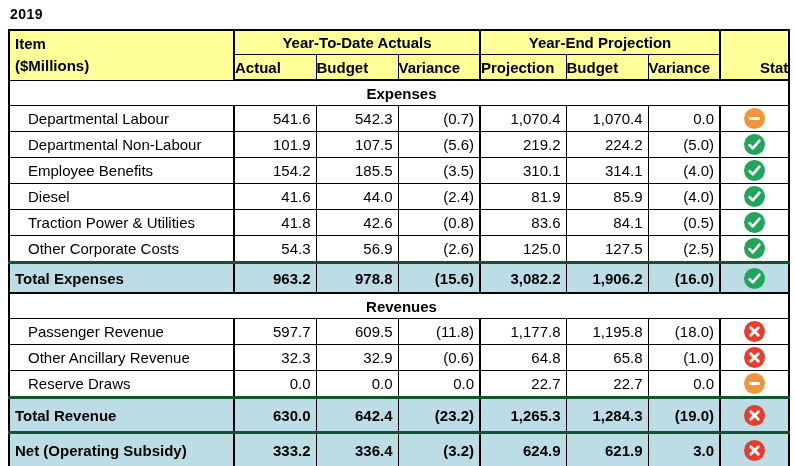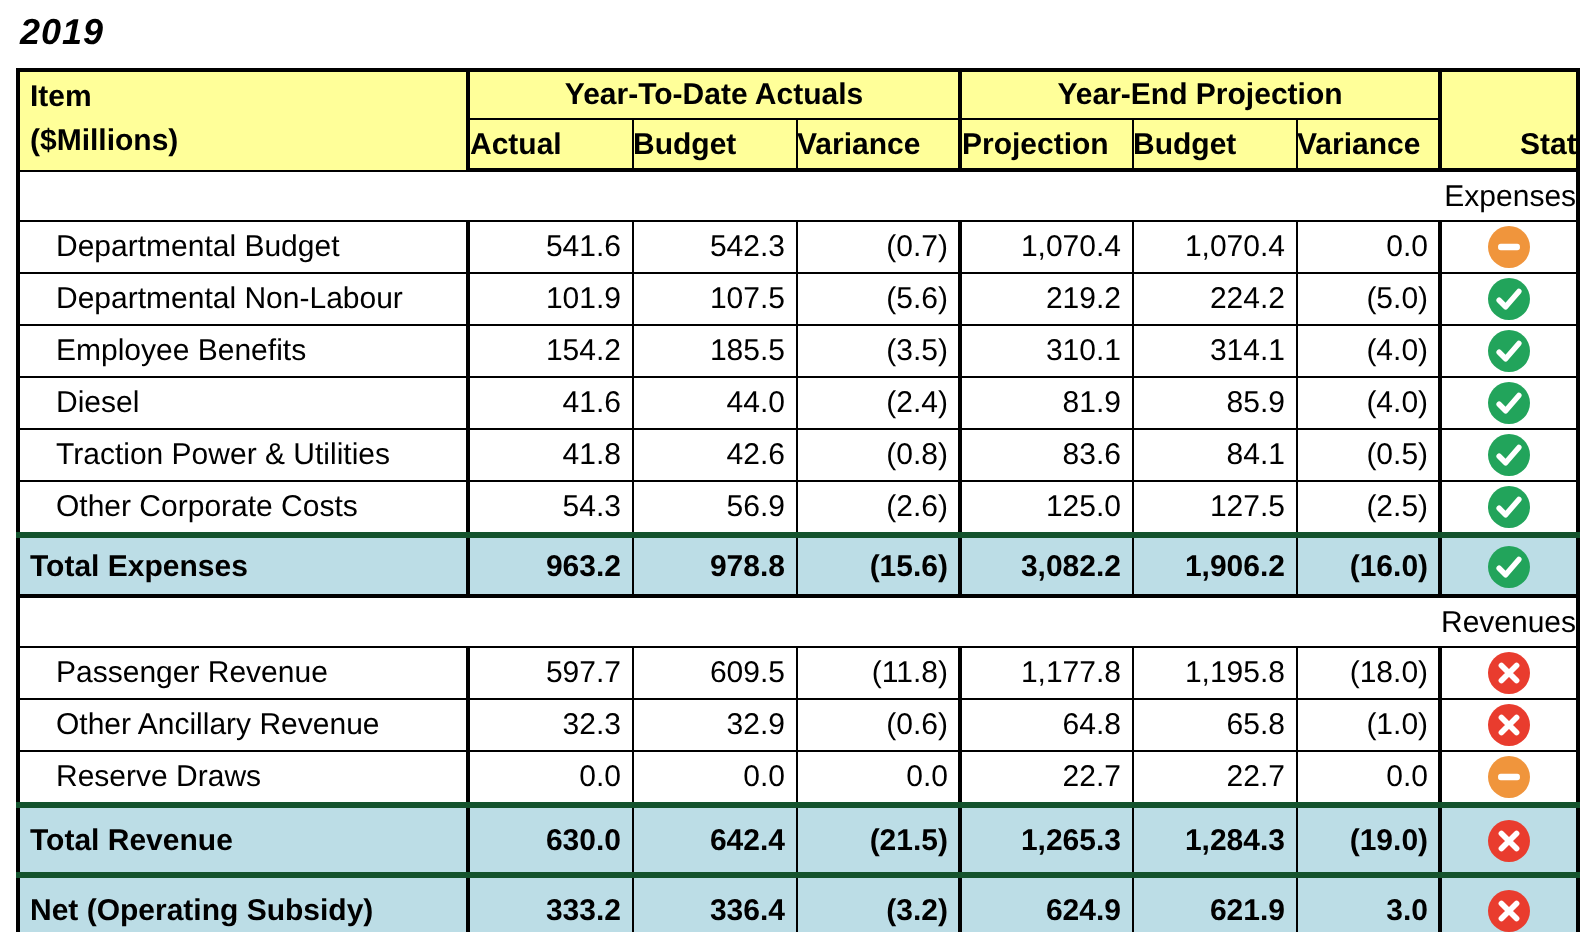--- a/index.html
+++ b/index.html
@@ -11,23 +11,22 @@
     font-family: "Liberation Sans", "DejaVu Sans", sans-serif;
     color: #000;
   }
   .page {
     position: relative;
     width: 795px;
     height: 466px;
     overflow: hidden;
   }
   .title {
-    font-size: 18px;
+    font-size: 14px;
     font-weight: bold;
-    font-style: italic;
     margin: 6px 0 7px 10px;
     letter-spacing: 0.5px;
   }
   table.report {
     border-collapse: collapse;
     table-layout: fixed;
     width: 780px;
     margin-left: 8px;
     border: 2px solid #000;
     font-size: 15px;
@@ -46,22 +45,22 @@
     padding-left: 5px;
     line-height: 22px;
   }
   th.group-head { text-align: center; height: 23px; }
   th.col-head { text-align: left; height: 24px; border-bottom: 2px solid #000; }
   th.status-head { text-align: center; vertical-align: bottom; padding-bottom: 3px; border-bottom: 2px solid #000; padding-left: 39px; }
   
   .thick-left { border-left: 2px solid #000 !important; }
   
   tr.section td {
-    font-weight: normal;
-    text-align: right;
+    font-weight: bold;
+    text-align: center;
     padding-left: 5px;
     height: 24px;
   }
   tr.data td { height: 25px; }
   tr.total td { height: 28px; font-weight: bold; background: var(--total_blue); }
   tbody tr.total:nth-last-child(-n+2) td { height: 32px; }
   tr.total { border-top: 3px solid #14532d; border-bottom: 2px solid #000; }
   td.row-label { text-align: left; padding-left: 18px; }
   tr.total td.row-label { padding-left: 5px; }
   td.num { text-align: right; padding-right: 5px; }
@@ -103,21 +102,21 @@
         <th class="col-head thick-left">Projection</th>
         <th class="col-head">Budget</th>
         <th class="col-head">Variance</th>
       </tr>
     </thead>
     <tbody>
         <tr class="section">
           <td colspan="8">Expenses</td>
         </tr>
         <tr class="data">
-          <td class="row-label">Departmental Budget</td>
+          <td class="row-label">Departmental Labour</td>
           <td class="num thick-left">541.6</td>
           <td class="num">542.3</td>
           <td class="num">(0.7)</td>
           <td class="num thick-left">1,070.4</td>
           <td class="num">1,070.4</td>
           <td class="num">0.0</td>
           <td class="status-cell thick-left"><span class="status-icon">
               <svg viewBox="0 0 20 20">
                 <circle cx="10" cy="10" r="10" fill="var(--status_orange)"></circle>
                 <rect x="4.8" y="8.5" width="10.4" height="3" rx="1.3" fill="#fff"></rect>
@@ -259,21 +258,21 @@
               <svg viewBox="0 0 20 20">
                 <circle cx="10" cy="10" r="10" fill="var(--status_orange)"></circle>
                 <rect x="4.8" y="8.5" width="10.4" height="3" rx="1.3" fill="#fff"></rect>
               </svg>
             </span></td>
         </tr>
         <tr class="total">
           <td class="row-label">Total Revenue</td>
           <td class="num thick-left">630.0</td>
           <td class="num">642.4</td>
-          <td class="num">(21.5)</td>
+          <td class="num">(23.2)</td>
           <td class="num thick-left">1,265.3</td>
           <td class="num">1,284.3</td>
           <td class="num">(19.0)</td>
           <td class="status-cell thick-left"><span class="status-icon">
               <svg viewBox="0 0 20 20">
                 <circle cx="10" cy="10" r="10" fill="var(--status_red)"></circle>
                 <path d="M6.4 6.4l7.2 7.2M13.6 6.4l-7.2 7.2" stroke="#fff" stroke-width="2.7" stroke-linecap="round"></path>
               </svg>
             </span></td>
         </tr>

